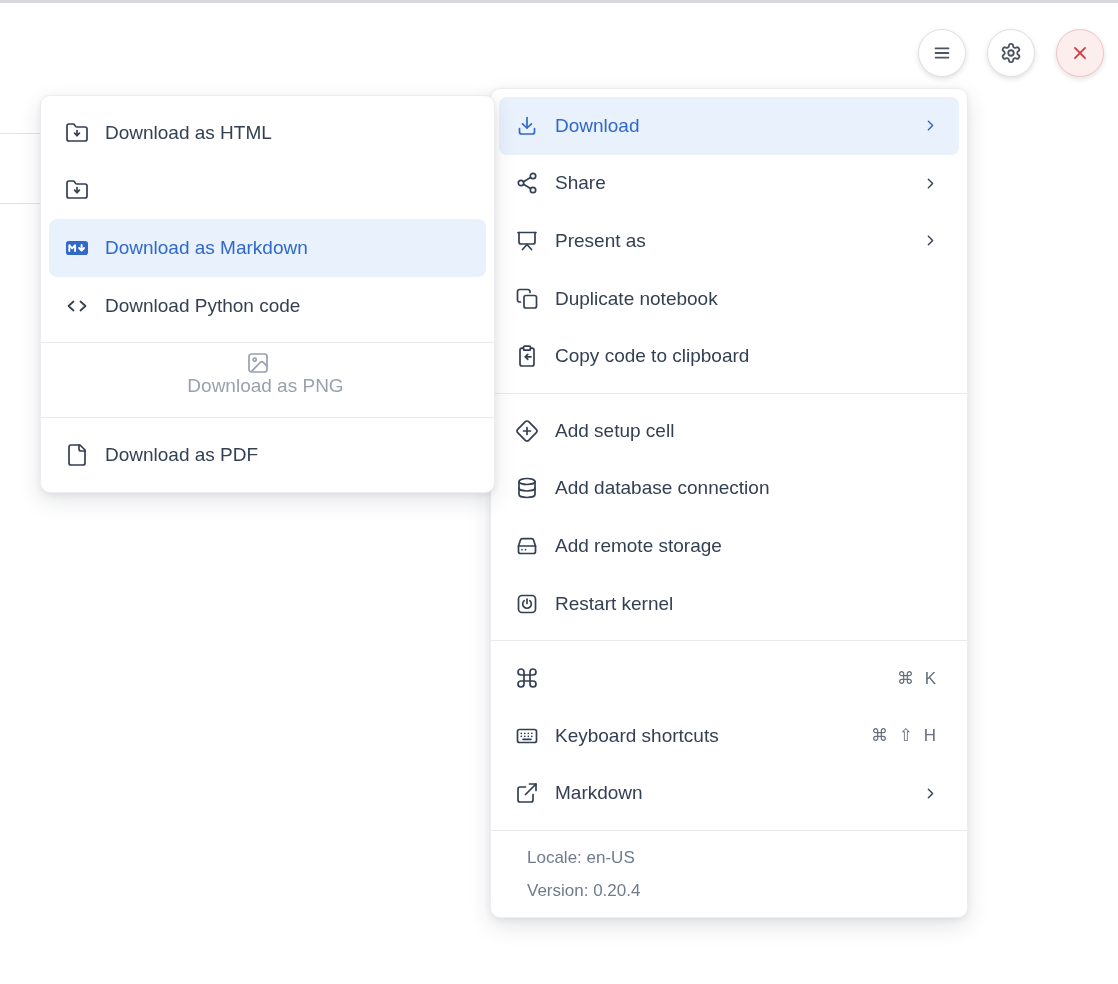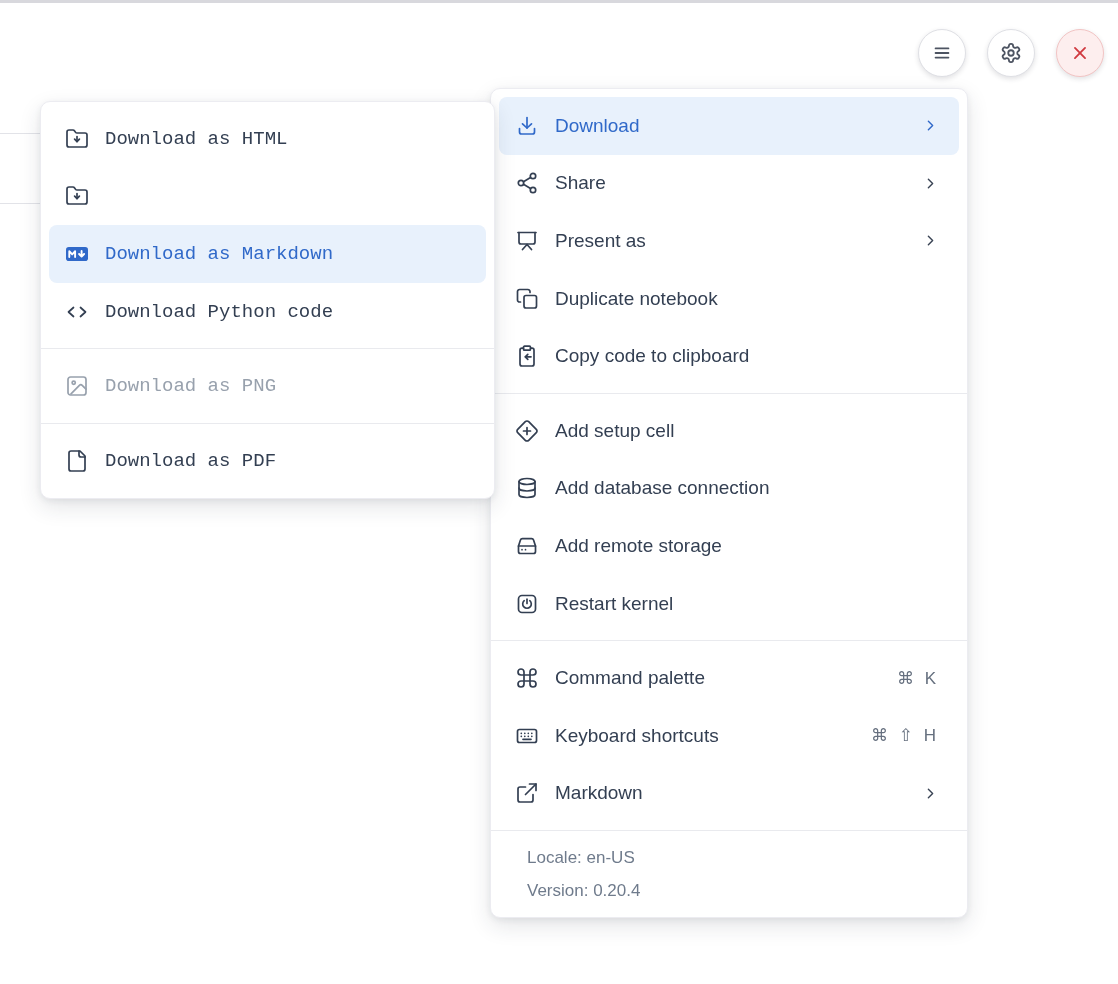--- a/index.html
+++ b/index.html
@@ -45,21 +45,21 @@
     stroke-width: 2; stroke-linecap: round; stroke-linejoin: round; }
 
   
   .menu-panel {
     position: absolute;
     background: #ffffff;
     border: 1px solid #ececf1;
     border-radius: 10px;
     box-shadow: 0 8px 22px rgba(30,40,60,.12), 0 2px 6px rgba(30,40,60,.07);
   }
-  #download-submenu-panel { left: 40px; top: 101px; width: 455px; z-index: 3; font-family: Liberation Mono, monospace; }
+  #download-submenu-panel { left: 40px; top: 95px; width: 455px; z-index: 3; }
   #notebook-menu-panel    { left: 490px; top: 88px; width: 478px; z-index: 2; }
 
   .menu-group { padding: 8px 0; }
   .menu-separator { height: 1px; background: #e9eaee; }
 
   .menu-item {
     height: 57.6px;
     margin: 0 8px;
     padding: 0 20px 0 16px;
     border-radius: 8px;
@@ -67,20 +67,21 @@
     cursor: pointer;
     color: var(--text, #333f52);
   }
   .menu-item.highlighted {
     background: var(--highlight-bg, #e8f1fc);
     color: var(--accent, #3069c9);
   }
   .menu-item.disabled {
     color: var(--disabled, #98a1ad);
     cursor: default;
+    flex-direction: column;
   }
 
   .mi-icon { width: 24px; height: 24px; flex: 0 0 24px; margin-right: 16px; }
   .mi-icon svg { width: 100%; height: 100%; stroke: currentColor; fill: none;
     stroke-width: 1.7; stroke-linecap: round; stroke-linejoin: round; display: block; }
 
   .mi-label { font-size: 19px; white-space: nowrap; flex: 1 1 auto; }
 
   .mi-shortcut {
     margin-left: auto; font-size: 17px; letter-spacing: 3px;
@@ -314,21 +315,20 @@
         </div>
       </div>
       <div class="menu-separator"></div>
       <div class="menu-group">
         <div class="menu-item">
           <span class="mi-icon">
             <svg viewBox="0 0 24 24">
               <path d="M15 6v12a3 3 0 1 0 3-3H6a3 3 0 1 0 3 3V6a3 3 0 1 0-3 3h12a3 3 0 1 0-3-3"></path>
             </svg>
           </span>
-          <span class="mi-label">Command palette</span>
           <span class="mi-shortcut">⌘ K</span>
         </div>
         <div class="menu-item">
           <span class="mi-icon">
             <svg viewBox="0 0 24 24">
               <rect x="2.5" y="5.5" width="19" height="13" rx="2"></rect>
               <path d="M6.3 9.3h.01M9.8 9.3h.01M13.3 9.3h.01M16.8 9.3h.01M6.3 12.3h.01M9.8 12.3h.01M13.3 12.3h.01M16.8 12.3h.01M8 15.3h8"></path>
             </svg>
           </span>
           <span class="mi-label">Keyboard shortcuts</span>

